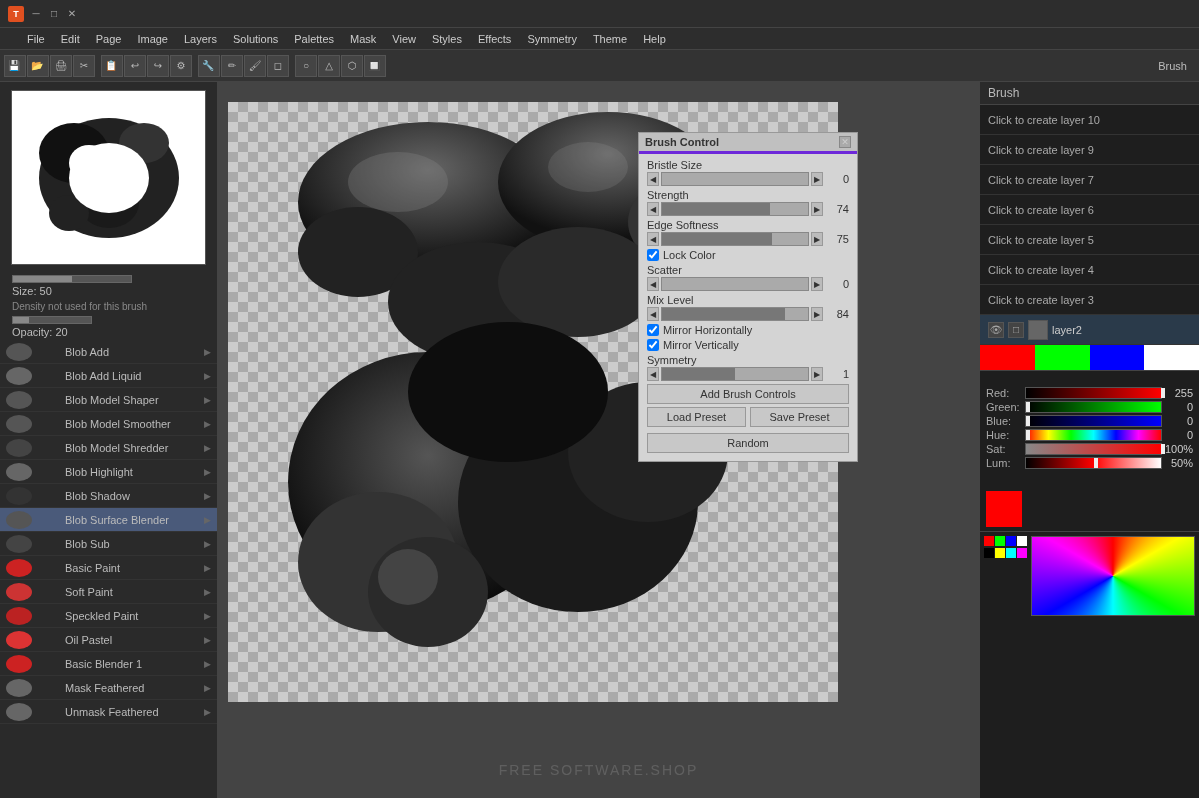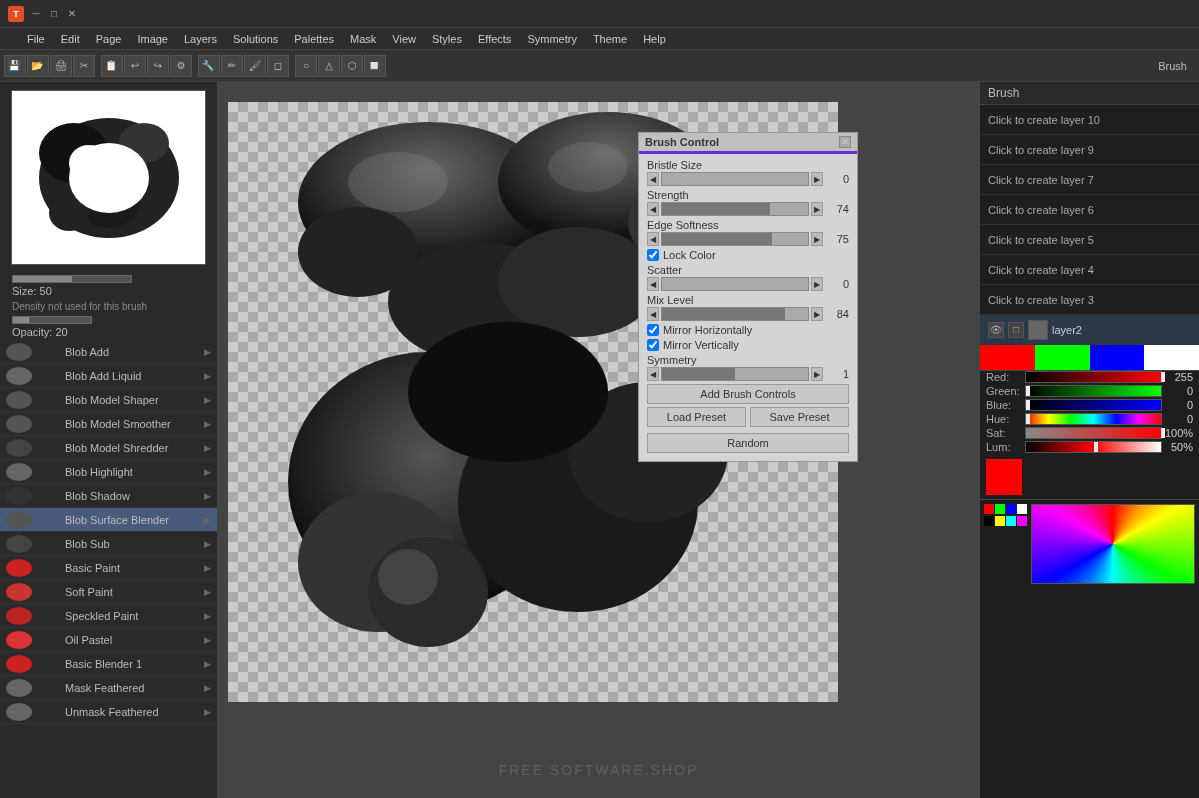--- a/index.html
+++ b/index.html
@@ -409,21 +409,21 @@
       height: 26px;
       border-bottom: 1px solid #444;
     }
     .swatch {
       flex: 1;
       cursor: pointer;
     }
 
     
     #color-controls {
-      padding: 0 6px;
+      padding: 16px 6px;
     }
     .color-slider-row {
       display: flex;
       align-items: center;
       margin-bottom: 2px;
     }
     .color-slider-label {
       width: 36px;
       font-size: 11px;
       color: #aaa;

